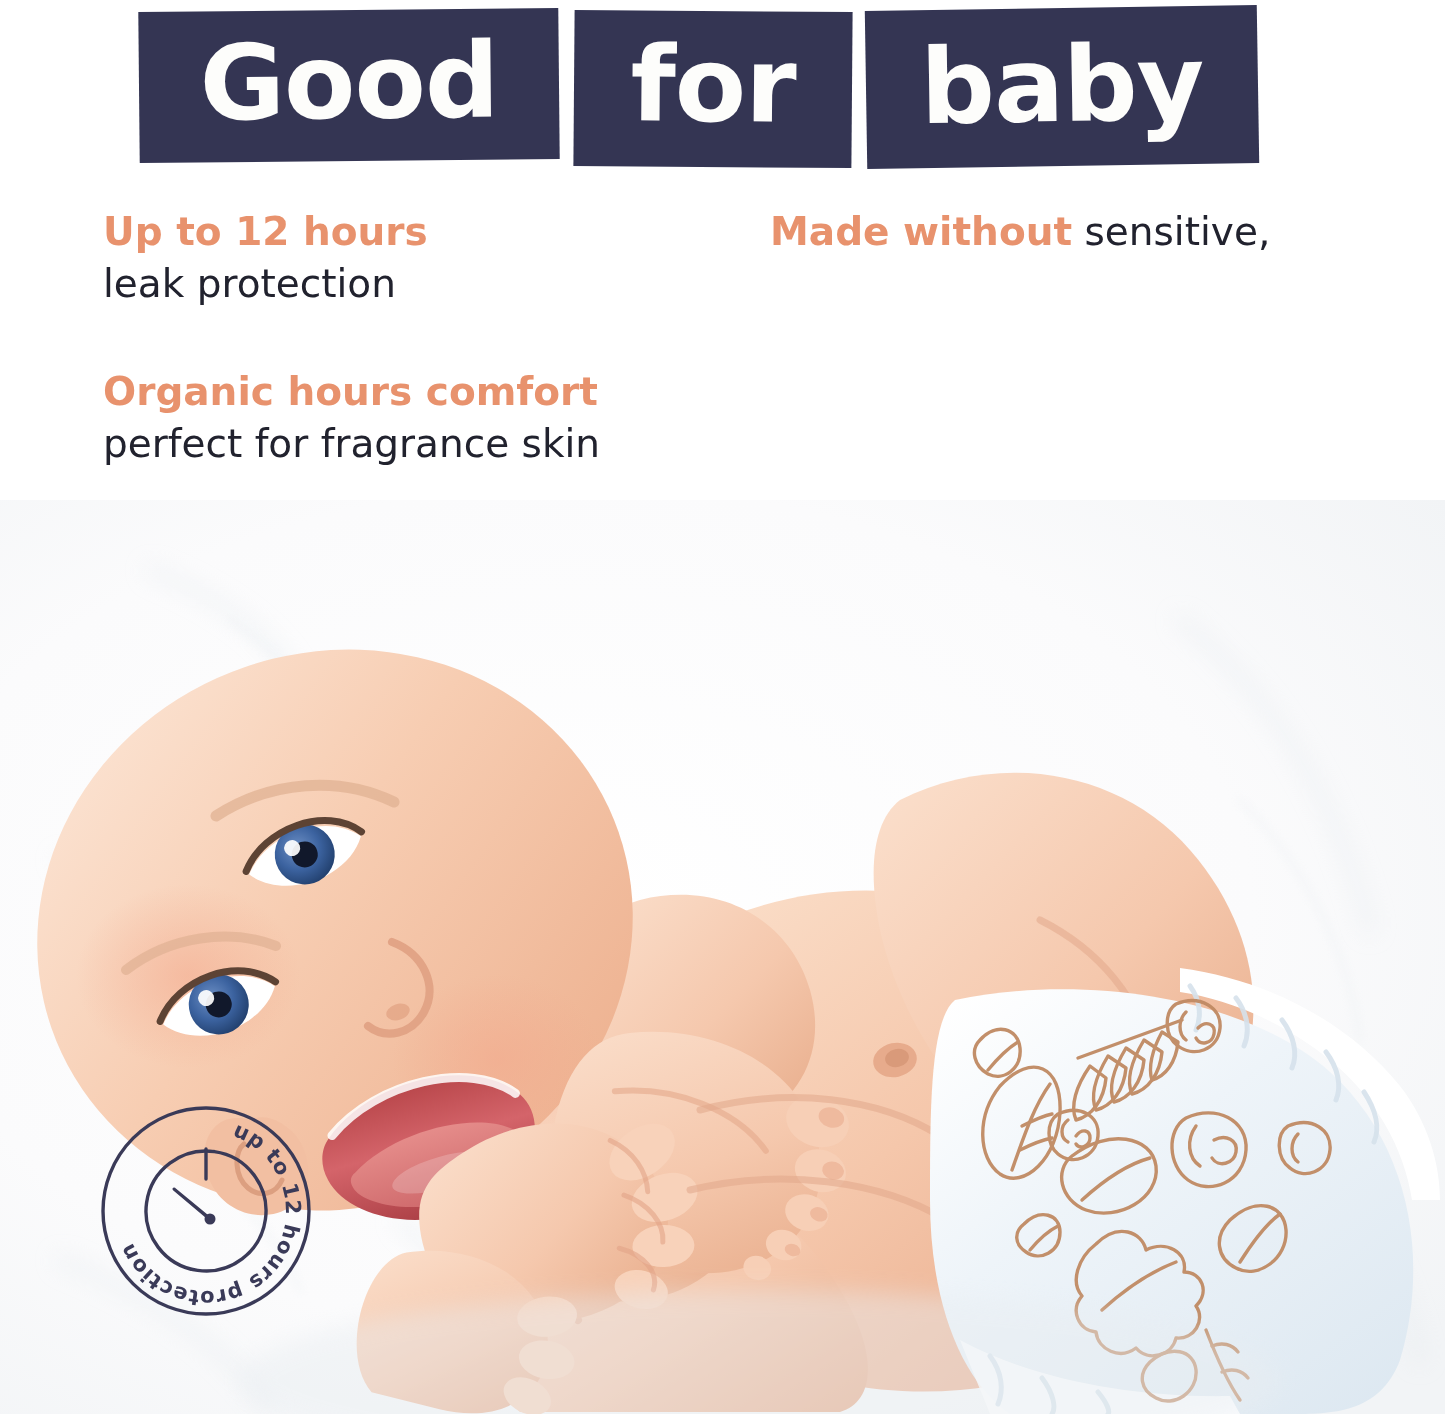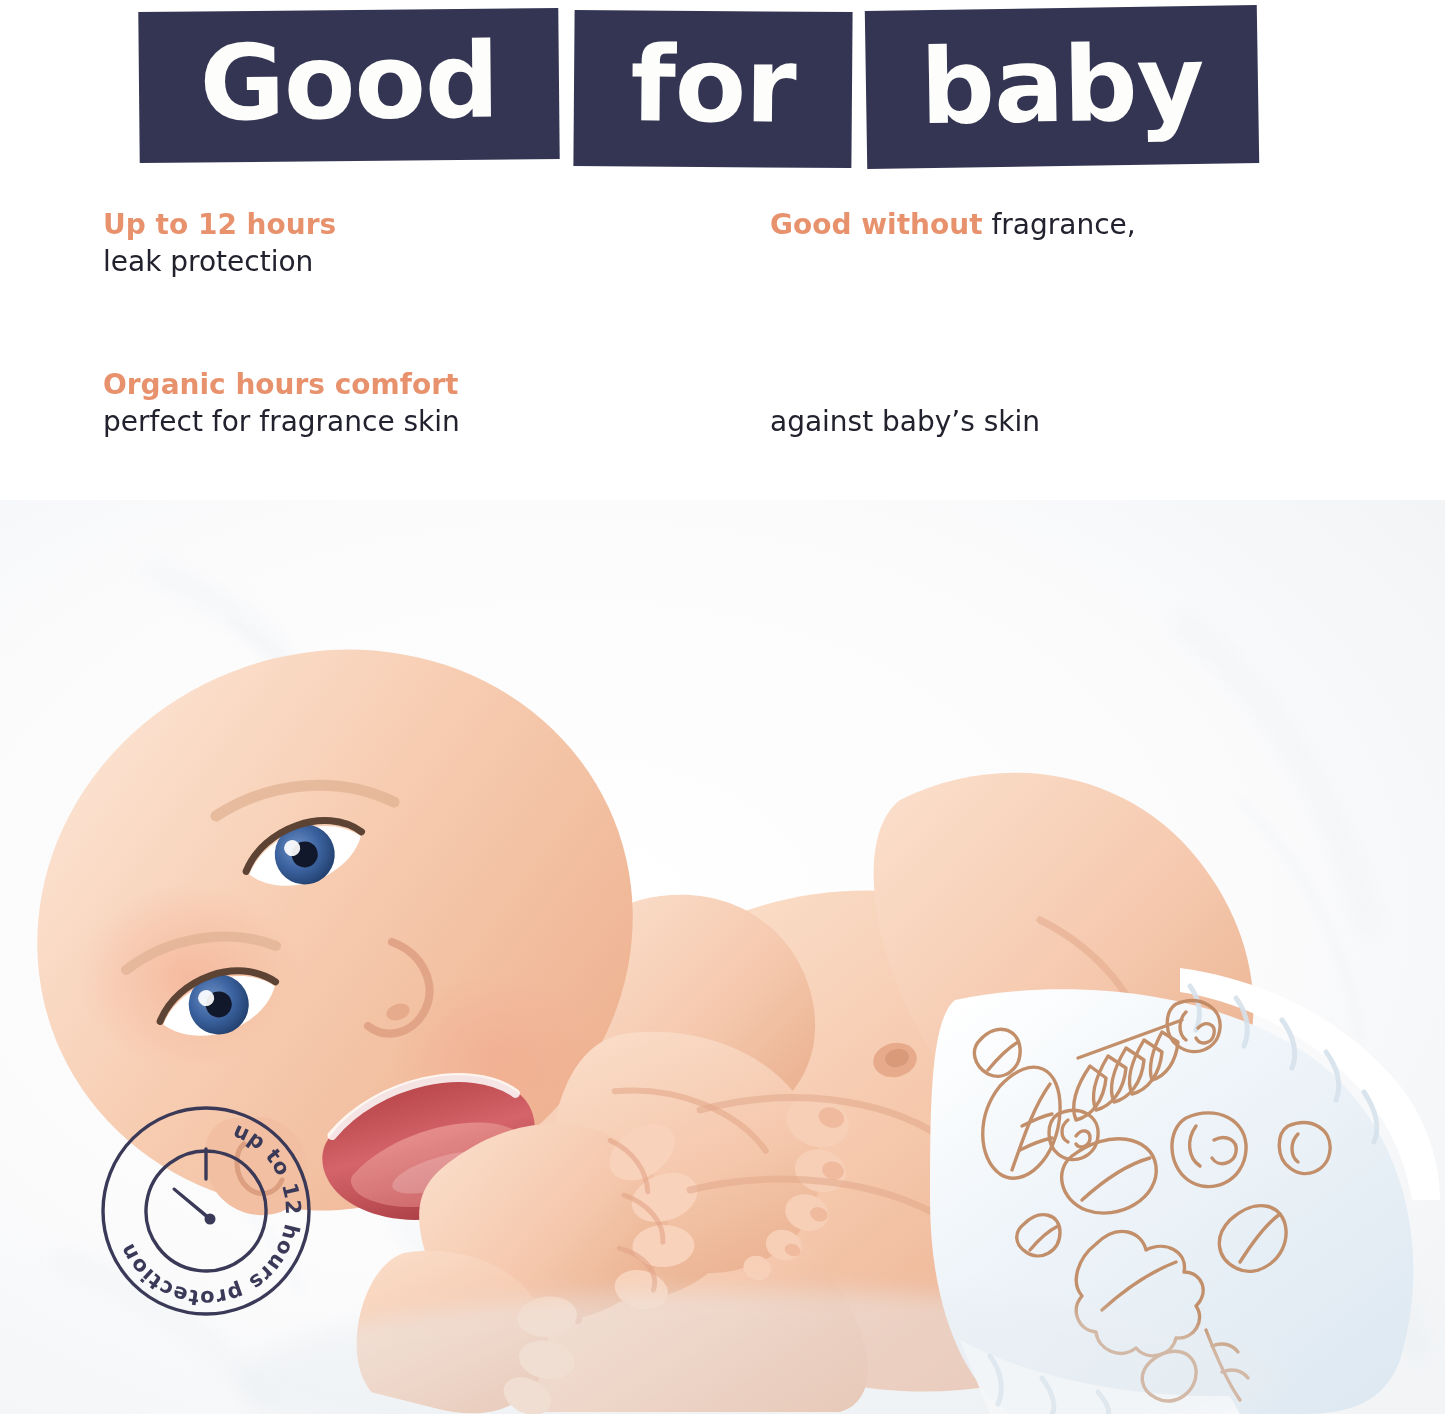--- a/index.html
+++ b/index.html
@@ -87,21 +87,21 @@
   .feature {
     position: absolute;
     box-sizing: border-box;
   }
   .feature.col-left  { left: 103px;  width: 640px; }
   .feature.col-right { left: 770px;  width: 620px; }
 
   .feature p {
     margin: 0;
     font-family: "DejaVu Sans", sans-serif;
-    font-size: 28px;
+    font-size: 39px;
     line-height: 1.33;
     color: #21222e;
     font-weight: 400;
   }
   .feature .hl {
     color: #e8926d;
     font-weight: 700;
   }
 
   
@@ -145,36 +145,35 @@
 
   <div class="feature-row row-1">
     <div class="feature col-left">
       <p>
         <span class="hl">Up to 12 hours</span><span></span><br>
         <span>leak protection</span>
       </p>
     </div>
     <div class="feature col-right">
       <p>
-        <span class="hl">Good without</span><span> fragrance,</span><br>
+        <span class="hl">Made without</span><span> sensitive,</span><br>
       </p>
     </div>
   </div>
 
   <div class="feature-row row-2">
     <div class="feature col-left">
       <p>
         <span class="hl">Organic hours comfort</span><span></span><br>
         <span>perfect for fragrance skin</span>
       </p>
     </div>
     <div class="feature col-right">
       <p>
         <span></span><br>
-        <span>against baby’s skin</span>
       </p>
     </div>
   </div>
 
 </div>
 
 <div class="photo">
   <svg width="1445" height="914" viewBox="0 0 1445 914" xmlns="http://www.w3.org/2000/svg" aria-hidden="true">
     <defs>
       <radialGradient id="bg-cloth" cx="40%" cy="45%" r="75%">

